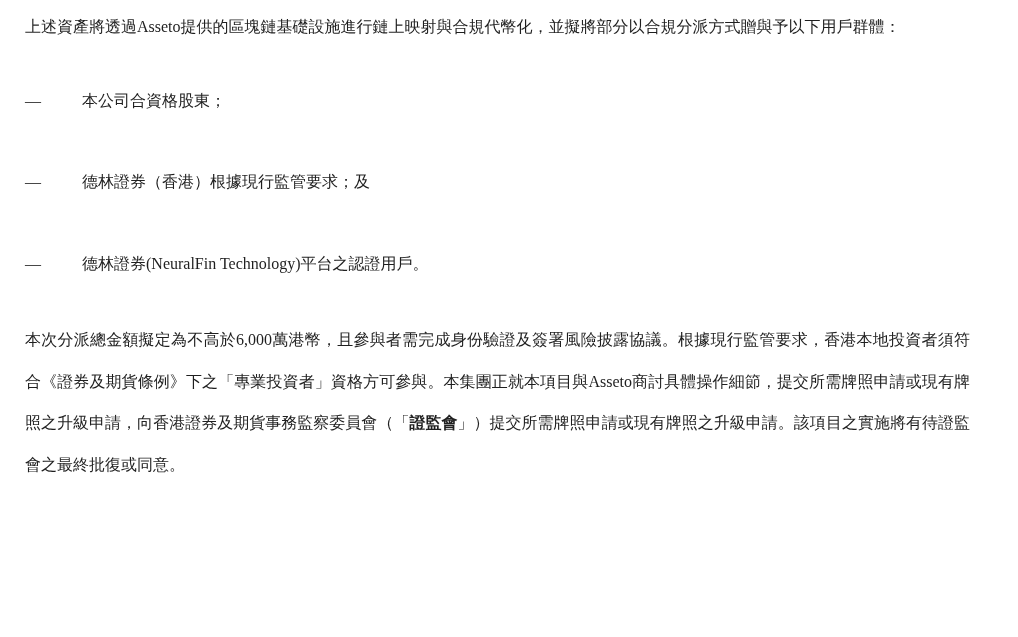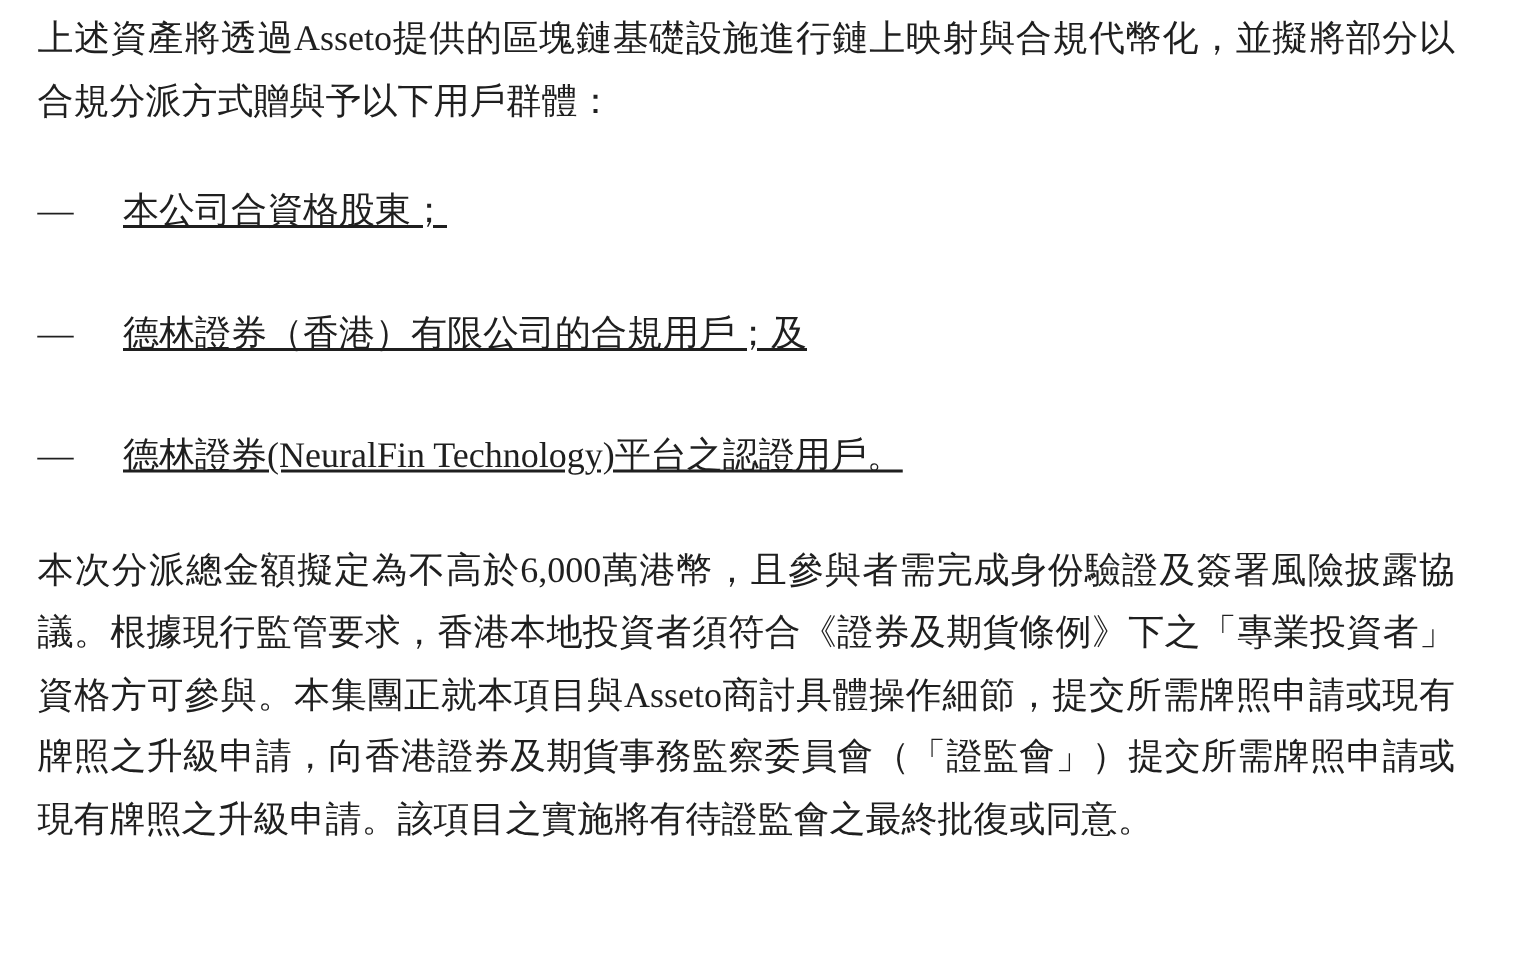--- a/index.html
+++ b/index.html
@@ -12,21 +12,21 @@
     height: 637px;
     overflow: hidden;
     font-family: "Liberation Serif", "DejaVu Serif", serif;
     color: #1f1f1f;
   }
   .page {
     box-sizing: border-box;
     width: 1018px;
     height: 637px;
     padding: 6px 48px 30px 25px;
-    font-size: 24px;
+    font-size: 16px;
     line-height: 41.5px;
   }
   .para {
     margin: 0;
     text-align: justify;
     text-justify: inter-ideograph;
   }
   .intro {
     margin-bottom: 32px;
   }
@@ -40,43 +40,42 @@
   }
   .bullet:last-child {
     margin-bottom: 0;
   }
   .bullet-marker {
     flex: 0 0 57px;
     white-space: nowrap;
   }
   .bullet-text {
     flex: 1 1 auto;
-    text-decoration: underline;
   }
   .closing strong {
-    font-weight: normal;
+    font-weight: bold;
   }
 </style>
 </head>
 <body>
 
 <div class="page">
 
   <p class="para intro">上述資產將透過Asseto提供的區塊鏈基礎設施進行鏈上映射與合規代幣化，並擬將部分以合規分派方式贈與予以下用戶群體：</p>
 
   <div class="bullet-list">
 
     <div class="bullet">
       <span class="bullet-marker">—</span>
       <span class="bullet-text">本公司合資格股東；</span>
     </div>
 
     <div class="bullet">
       <span class="bullet-marker">—</span>
-      <span class="bullet-text">德林證券（香港）有限公司的合規用戶；及</span>
+      <span class="bullet-text">德林證券（香港）根據現行監管要求；及</span>
     </div>
 
     <div class="bullet">
       <span class="bullet-marker">—</span>
       <span class="bullet-text">德林證券(NeuralFin Technology)平台之認證用戶。</span>
     </div>
 
   </div>
 
   <p class="para closing">

